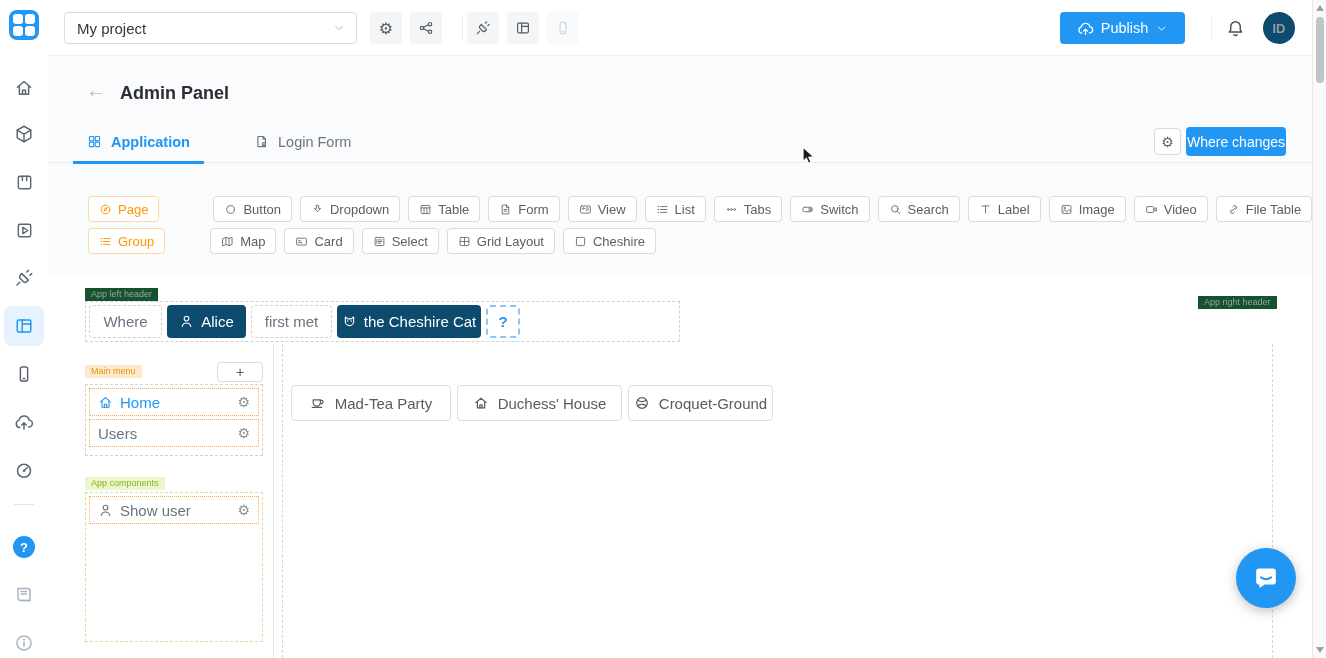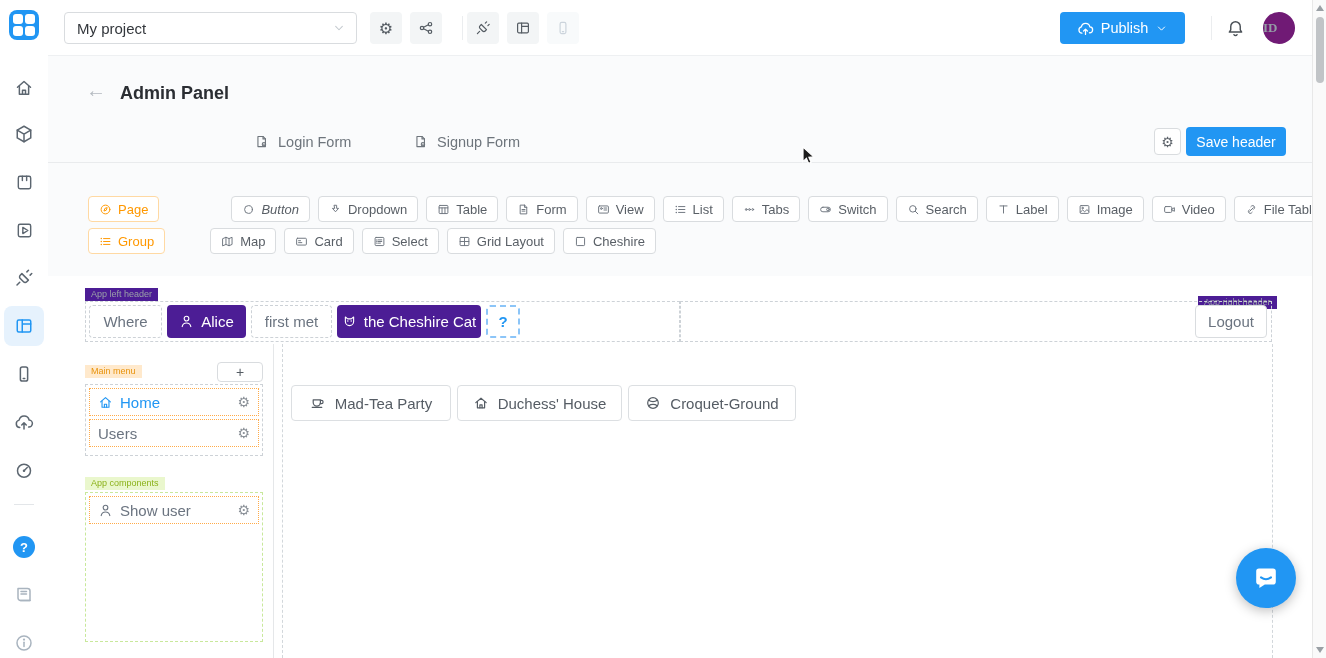--- a/index.html
+++ b/index.html
@@ -28,22 +28,22 @@
   .tb-select { position:absolute; left:16px; top:12px; width:293px; height:32px; border:1px solid #d9dcdf; border-radius:4px;
                background:#fff; display:flex; align-items:center; padding:0 10px 0 12px; font-size:15px; color:#33373c; cursor:pointer; }
   .tb-select .chev { margin-left:auto; color:#c3c9ce; }
   .tb-btn { position:absolute; top:12px; width:32px; height:32px; background:#f3f5f6; border:none; border-radius:4px;
             display:flex; align-items:center; justify-content:center; color:#555c63; cursor:pointer; font-size:16px; }
   .tb-btn.ghosted { background:#f8fafb; color:#ccd4dc; }
   .tb-sep { position:absolute; top:16px; width:1px; height:24px; background:#ebedef; }
   .tb-publish { position:absolute; left:1012px; top:12px; width:125px; height:32px; background:#2196f3; color:#fff; border:none;
                 border-radius:4px; display:flex; align-items:center; justify-content:center; gap:7px; font-size:14.5px; cursor:pointer; }
   .tb-bell { position:absolute; left:1178px; top:19px; width:19px; height:19px; color:#4a5056; cursor:pointer; }
-  .tb-avatar { position:absolute; left:1215px; top:12px; width:32px; height:32px; border-radius:50%; background:#701a75;
-               color:#949ca5; font-size:13px; font-weight:bold; display:flex; align-items:center; cursor:pointer;font-family:Liberation Serif, serif; }
+  .tb-avatar { position:absolute; left:1215px; top:12px; width:32px; height:32px; border-radius:50%; background:#0c4a6e;
+               color:#949ca5; font-size:13px; font-weight:bold; display:flex; align-items:center; justify-content:center; cursor:pointer; }
 
   
   #main { position:absolute; left:48px; top:56px; width:1264px; height:602px; background:#fafbfc; }
   .back-arrow { position:absolute; left:38px; top:24px; font-size:20px; color:#b3b9bf; cursor:pointer; line-height:1; }
   .page-title { position:absolute; left:72px; top:27px; font-size:18px; font-weight:bold; color:#2b2e33; }
 
   .tabrow { position:absolute; left:0; top:64px; width:1264px; height:43px; border-bottom:1px solid #e9ebed; background:#fafbfc; }
   .tab { position:absolute; top:0; height:43px; display:flex; align-items:center; gap:9px; font-size:14.5px; color:#6e757c; cursor:pointer; }
   .tab.active { color:#2196f3; font-weight:bold; }
   .tab.active::after { content:""; position:absolute; left:-14px; right:-14px; bottom:-1px; height:3px; background:#2196f3; }
@@ -53,34 +53,34 @@
   .tr-save { position:absolute; left:1138px; top:7px; width:100px; height:29px; background:#2196f3; border:none; border-radius:4px;
              color:#fff; font-size:14px; display:flex; align-items:center; justify-content:center; cursor:pointer; }
 
   
   .palette-row { position:absolute; left:40px; display:flex; gap:8px; align-items:center; }
   .chip { height:26px; display:inline-flex; align-items:center; gap:6px; padding:0 10px; background:#fff;
           border:1px solid #d9dcdf; border-radius:4px; font-size:13px; color:#595f66; cursor:grab; white-space:nowrap; }
   .chip .ic { width:13px; height:13px; color:#6f7680; }
   .chip.orange { border-color:#ffd9a3; color:#ff9800; }
   .chip.orange .ic { color:#ff9800; }
-  .gap1 { margin-left:64px;font-style:italic; } .gap2 { margin-left:37px; }
+  .gap1 { margin-left:46px; } .gap2 { margin-left:37px; }
 
   
   #canvas { position:absolute; left:0; top:220px; width:1264px; height:382px; background:#fff; }
   .tag { position:absolute; font-size:9px; line-height:13px; padding:0 6px; white-space:nowrap; }
-  .tag.gray { background:#4c1d95; color:#9aa1a8; }
+  .tag.gray { background:#14532d; color:#9aa1a8; }
   .tag.orange { background:#ffe9cc; color:#e8930c; }
   .tag.green { background:#eaf7cd; color:#8bb21a; }
   .dashedbox { position:absolute; border:1px dashed #cdd2d7; }
   .hdr-left { left:37px; top:25px; width:595px; height:41px; display:flex; align-items:center; gap:5px; padding:0 3px; }
   .hdr-right { left:632px; top:25px; width:592px; height:41px; display:flex; align-items:center; justify-content:flex-end; padding:0 4px; }
   .hbtn { height:33px; border-radius:4px; font-size:15px; display:flex; align-items:center; justify-content:center; gap:7px; cursor:pointer; background:transparent; }
   .hbtn.ghost { border:1px dashed #cdd2d7; color:#6b7480; }
-  .hbtn.primary { background:#4c1d95; border:none; color:#fff; }
+  .hbtn.primary { background:#0c4a6e; border:none; color:#fff; }
   .hbtn.primary .ic { color:#fff; }
   .hbtn.ghost-accent { border:2px dashed #8cc5f8; color:#2196f3; font-weight:bold; background:#fff; }
   .logout-btn { width:72px; height:33px; border:1px solid #d9dcdf; border-radius:4px; background:#fff; color:#6b7480; font-size:15px; cursor:pointer; }
 
   .plus-btn { position:absolute; left:169px; top:86px; width:46px; height:20px; border:1px solid #d9dcdf; border-radius:4px;
               background:#fff; color:#555c63; font-size:14px; line-height:17px; text-align:center; cursor:pointer; }
   .menubox { left:37px; top:108px; width:178px; height:72px; padding:3px; }
   .compbox { left:37px; top:216px; width:178px; height:150px; padding:3px; border-color:#c8e89b; }
   .menu-item { height:28px; margin-bottom:3px; border:1px dotted #ffab49; background:#fff; display:flex; align-items:center;
                padding:0 8px; gap:7px; font-size:15px; color:#6b7480; cursor:pointer; }
@@ -413,36 +413,36 @@
   <div class="tb-avatar">
       <span>ID</span>
     </div>
 </header>
 
 <main id="main">
   <span class="back-arrow">←</span>
   <h1 class="page-title">Admin Panel</h1>
 
   <div class="tabrow">
+    <div class="tab active" style="left:39px">
+      <svg class="ic" width="15" height="15">
+          <use href="#i-appgrid"></use>
+        </svg>
+      <span>Application</span>
+    </div>
     <div class="tab" style="left:206px">
       <svg class="ic" width="15" height="15">
           <use href="#i-docgear"></use>
         </svg>
       <span>Login Form</span>
     </div>
-    <div class="tab" style="left:365px">
-      <svg class="ic" width="15" height="15">
-          <use href="#i-docgear"></use>
-        </svg>
-      <span>Signup Form</span>
-    </div>
     <button class="tr-gear">
         <span>⚙</span>
       </button>
-    <button class="tr-save">Save header</button>
+    <button class="tr-save">Where changes</button>
   </div>
 
   <div class="palette-row" style="top:140px">
     <button class="chip orange">
         <svg class="ic">
           <use href="#i-compass"></use>
         </svg>
         <span>Page</span>
       </button>
     <button class="chip gap1">
@@ -584,23 +584,20 @@
       <button class="hbtn primary" style="width:144px">
         <svg class="ic" width="15" height="15">
             <use href="#i-cat"></use>
           </svg>
         <span>the Cheshire Cat</span>
       </button>
       <button class="hbtn ghost-accent" style="width:34px">?</button>
     </div>
 
     <span class="tag gray" style="left:1150px; top:20px">App right header</span>
-    <div class="dashedbox hdr-right">
-      <button class="logout-btn">Logout</button>
-    </div>
 
     <span class="tag orange" style="left:37px; top:89px">Main menu</span>
     <button class="plus-btn">+</button>
     <div class="dashedbox menubox">
       <div class="menu-item active">
         <svg class="ic">
             <use href="#i-home"></use>
           </svg>
         <span>Home</span>
         <span class="gear">⚙</span>
@@ -632,21 +629,21 @@
             <use href="#i-teacup"></use>
           </svg>
         <span>Mad-Tea Party</span>
       </button>
       <button class="pagebtn" style="width:165px">
         <svg class="ic">
             <use href="#i-house"></use>
           </svg>
         <span>Duchess' House</span>
       </button>
-      <button class="pagebtn" style="width:168px">
+      <button class="pagebtn" style="width:145px">
         <svg class="ic">
             <use href="#i-ball"></use>
           </svg>
         <span>Croquet-Ground</span>
       </button>
     </div>
   </div>
 </main>
 
 <div id="scrollbar">

